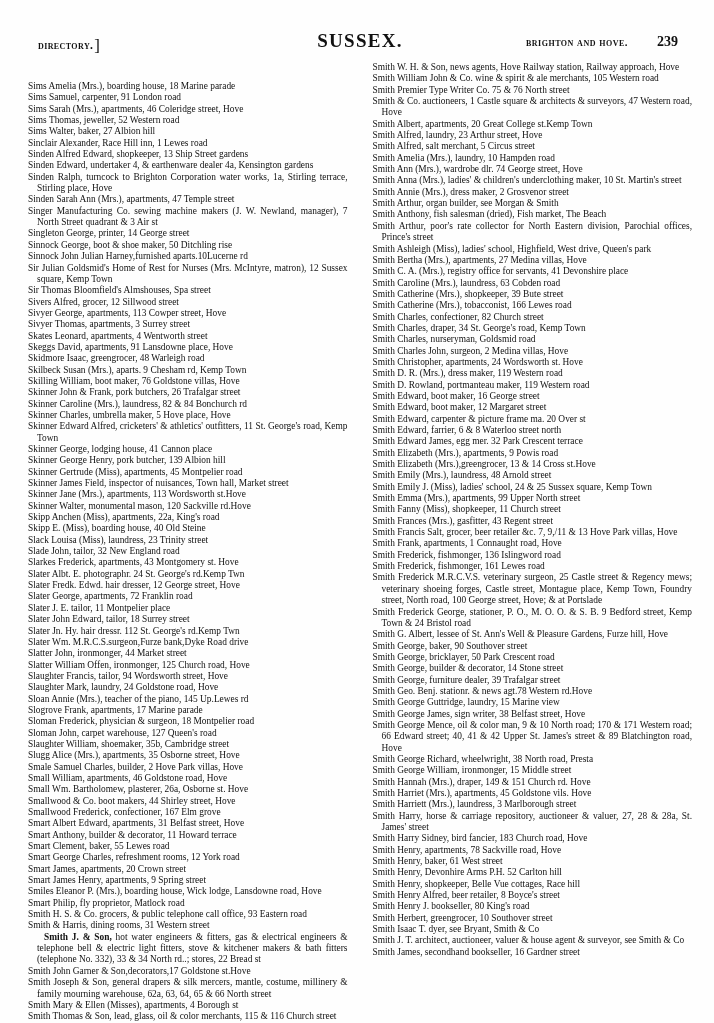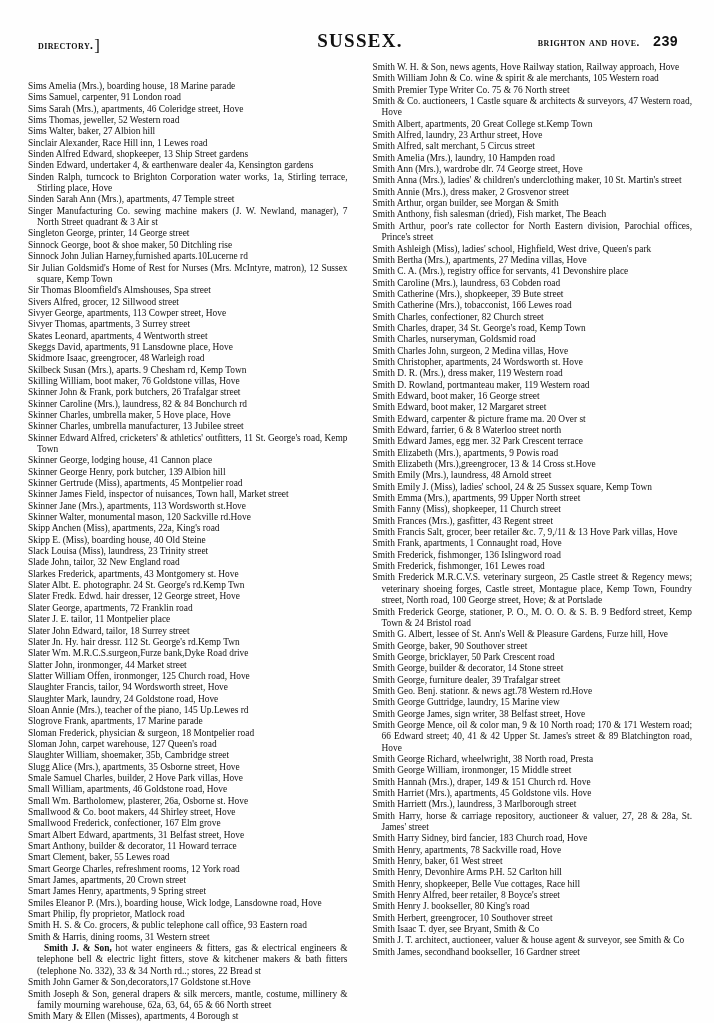--- a/index.html
+++ b/index.html
@@ -68,22 +68,21 @@
     letter-spacing: 0.5px;
     font-variant: small-caps;
     text-transform: lowercase;
     white-space: nowrap;
   }
   .rh-right .folio {
     font-size: 14px;
     font-variant: normal;
     text-transform: none;
     letter-spacing: 0;
-    margin-left: 13px;
-    font-family: Liberation Mono, monospace;
+    margin-left: 29px;
   }
 
   
   .columns {
     display: flex;
     align-items: flex-start;
     height: 950px;
   }
   .col {
     width: 330px;
@@ -147,21 +146,20 @@
         <p class="entry">Sivyer George, apartments, 113 Cowper street, Hove</p>
         <p class="entry">Sivyer Thomas, apartments, 3 Surrey street</p>
         <p class="entry">Skates Leonard, apartments, 4 Wentworth street</p>
         <p class="entry">Skeggs David, apartments, 91 Lansdowne place, Hove</p>
         <p class="entry">Skidmore Isaac, greengrocer, 48 Warleigh road</p>
         <p class="entry">Skilbeck Susan (Mrs.), aparts. 9 Chesham rd, Kemp Town</p>
         <p class="entry">Skilling William, boot maker, 76 Goldstone villas, Hove</p>
         <p class="entry">Skinner John &amp; Frank, pork butchers, 26 Trafalgar street</p>
         <p class="entry">Skinner Caroline (Mrs.), laundress, 82 &amp; 84 Bonchurch rd</p>
         <p class="entry">Skinner Charles, umbrella maker, 5 Hove place, Hove</p>
-        <p class="entry">Skinner Charles, umbrella manufacturer, 13 Jubilee street</p>
         <p class="entry justify">Skinner Edward Alfred, cricketers' &amp; athletics' outfitters, 11 St. George's road, Kemp Town</p>
         <p class="entry">Skinner George, lodging house, 41 Cannon place</p>
         <p class="entry">Skinner George Henry, pork butcher, 139 Albion hill</p>
         <p class="entry">Skinner Gertrude (Miss), apartments, 45 Montpelier road</p>
         <p class="entry justify">Skinner James Field, inspector of nuisances, Town hall, Market street</p>
         <p class="entry">Skinner Jane (Mrs.), apartments, 113 Wordsworth st.Hove</p>
         <p class="entry">Skinner Walter, monumental mason, 120 Sackville rd.Hove</p>
         <p class="entry">Skipp Anchen (Miss), apartments, 22a, King's road</p>
         <p class="entry">Skipp E. (Miss), boarding house, 40 Old Steine</p>
         <p class="entry">Slack Louisa (Miss), laundress, 23 Trinity street</p>

